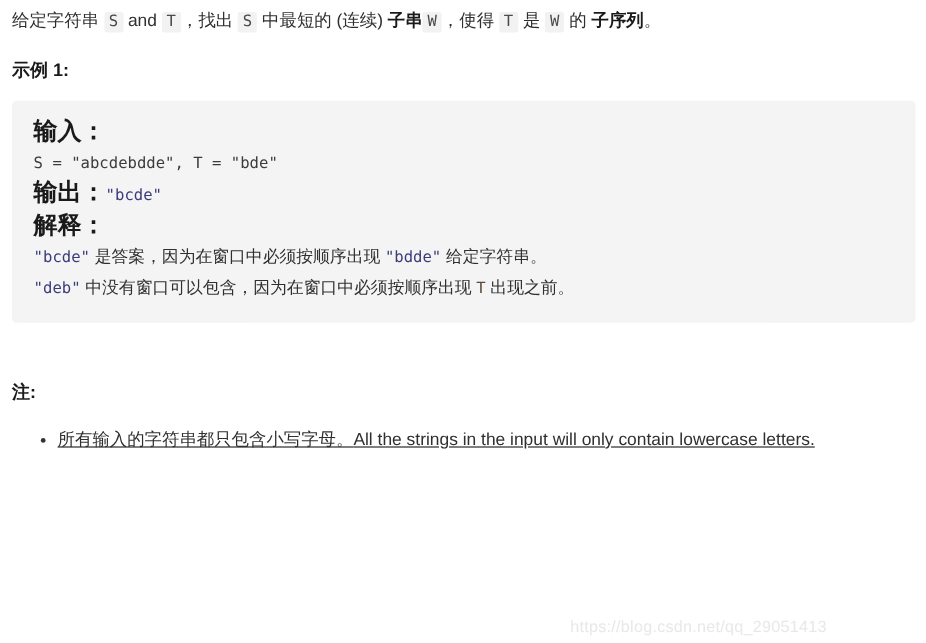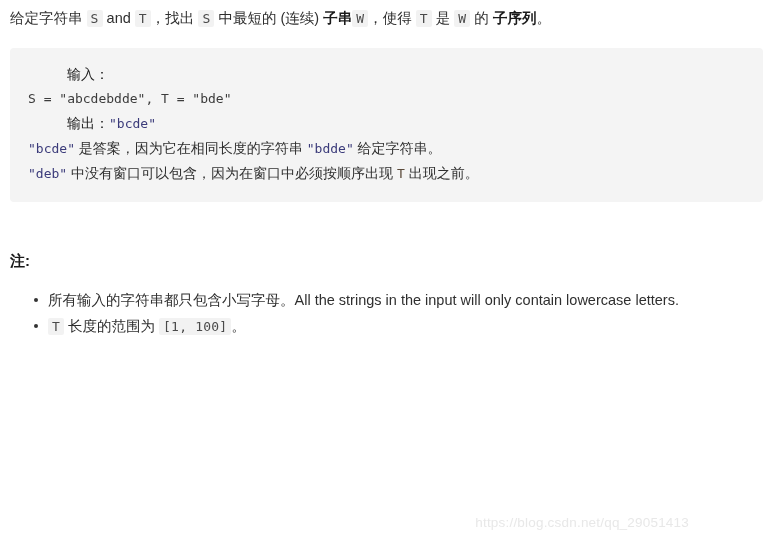--- a/index.html
+++ b/index.html
@@ -65,24 +65,23 @@
     box-sizing: border-box;
     width: 753px;
   }
   .ex-line {
     font-size: 14px;
     line-height: 24px;
     color: #2f2f2f;
     white-space: pre-wrap;
   }
   .ex-label {
-    font-weight: normal;
+    font-weight: bold;
     color: #1a1a1a;
-    font-size: 14px;
-    margin-left: 39px;
+    font-size: 20px;
   }
   .mono {
     font-family: "DejaVu Sans Mono", "Liberation Mono", monospace;
     font-size: 13px;
     color: #3c3c3c;
   }
   .str {
     font-family: "DejaVu Sans Mono", "Liberation Mono", monospace;
     font-size: 13px;
     color: #3b3b7a;
@@ -92,20 +91,21 @@
     font-size: 13px;
     color: #5b4a3a;
   }
 
   .spacer-after-box { height: 48px; }
 
   ul.notes {
     margin: 0;
     padding-left: 38px;
     list-style: none;
+    text-decoration: underline;
   }
   ul.notes li {
     position: relative;
     font-size: 14.5px;
     line-height: 24px;
     color: #2f2f2f;
     margin-bottom: 2px;
   }
   ul.notes li::before {
     content: "";
@@ -133,32 +133,33 @@
   }
 </style>
 </head>
 <body>
 
 <div class="page">
 
   <p class="para first"><span>给定字符串 </span><code class="inline">S</code><span> and </span><code class="inline">T</code><span>，找出 </span><code class="inline">S</code><span> 中最短的 (连续) </span><strong class="b">子串</strong><code class="inline">W</code><span>，使得 </span><code class="inline">T</code><span> 是 </span><code class="inline">W</code><span> 的 </span><strong class="b">子序列</strong><span>。</span></p>
 
 
+  <h3 class="section">示例 1:</h3>
 
   <div class="example-box">
     <div class="ex-line"><span class="ex-label">输入：</span></div>
     <div class="ex-line"><span class="mono">S = "abcdebdde", T = "bde"</span></div>
     <div class="ex-line"><span class="ex-label">输出：</span><span class="str">"bcde"</span></div>
-    <div class="ex-line"><span class="str">"bcde"</span><span> 是答案，因为它在相同长度的字符串 </span><span class="str">"bdde"</span><span> 给定字符串。</span></div>
+    <div class="ex-line"><span class="ex-label">解释：</span></div>
+    <div class="ex-line"><span class="str">"bcde"</span><span> 是答案，因为在窗口中必须按顺序出现 </span><span class="str">"bdde"</span><span> 给定字符串。</span></div>
     <div class="ex-line"><span class="str">"deb"</span><span> 中没有窗口可以包含，因为在窗口中必须按顺序出现 </span><span class="ident">T</span><span> 出现之前。</span></div>
   </div>
 
   <div class="spacer-after-box"></div>
 
   <h3 class="section note-head">注:</h3>
 
   <ul class="notes">
     <li><span>所有输入的字符串都只包含小写字母。</span><span class="en">All the strings in the input will only contain lowercase letters.</span></li>
-    <li><code class="inline">T</code><span> 长度的范围为 </span><code class="inline">[1, 100]</code><span>。</span></li>
   </ul>
 
   <div class="watermark">https://blog.csdn.net/qq_29051413</div>
 </div>
 
 </body></html>

